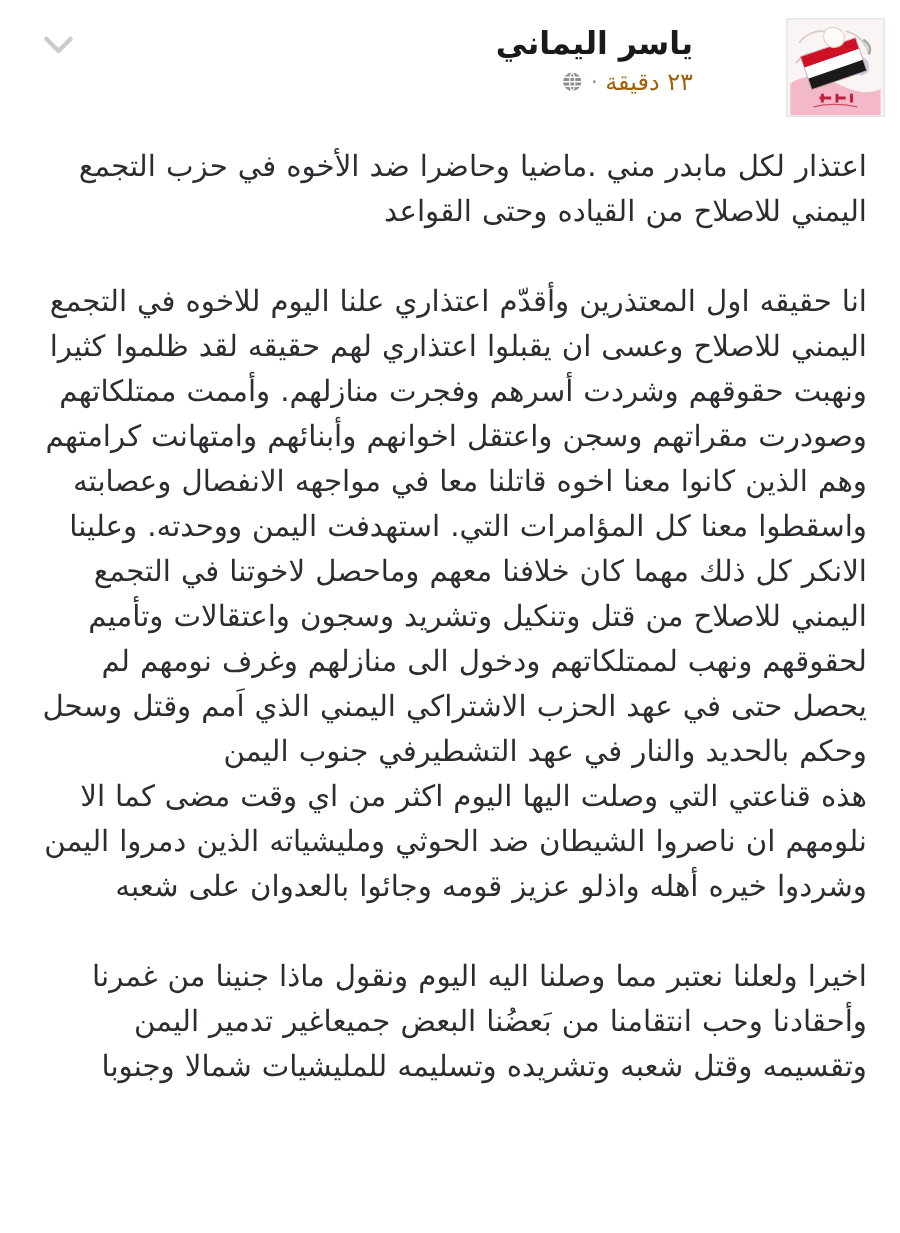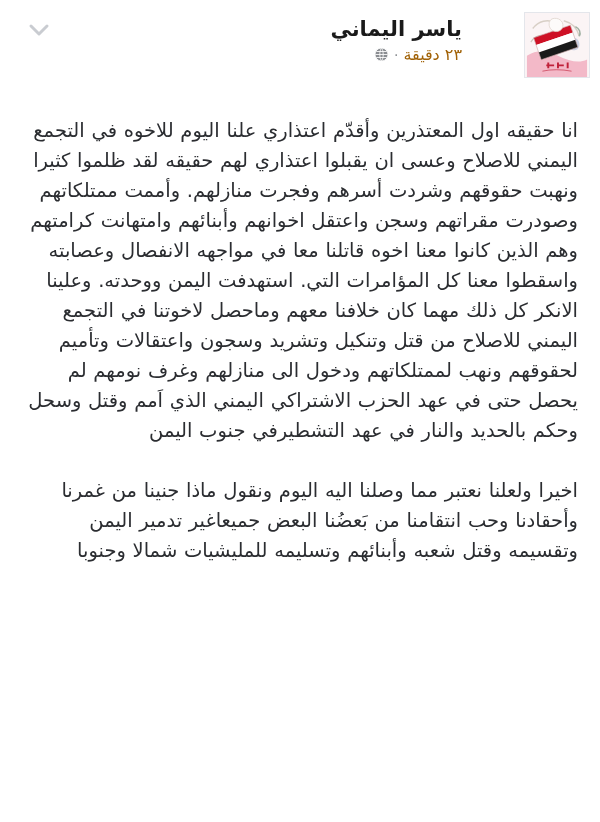--- a/index.html
+++ b/index.html
@@ -175,19 +175,21 @@
             <path d="M8 1.4 C5.6 3.4 5.6 12.6 8 14.6 C10.4 12.6 10.4 3.4 8 1.4 Z" fill="none" stroke="#ffffff" stroke-width="0.9"></path>
             <path d="M1.3 8 H14.7 M2.4 4.8 H13.6 M2.4 11.2 H13.6" stroke="#ffffff" stroke-width="0.9" fill="none"></path>
             <circle cx="8" cy="8" r="7" fill="none" stroke="#ffffff" stroke-width="1"></circle>
           </svg>
         </span>
       </div>
     </div>
   </div>
 
   <div class="post-body">
+    <p class="first-para">اعتذار لكل مابدر مني .ماضيا وحاضرا ضد الأخوه  في حزب التجمع اليمني للاصلاح من القياده وحتى  القواعد</p>
     <div class="para-gap"></div>
     <p>انا  حقيقه اول المعتذرين وأقدّم اعتذاري علنا اليوم  للاخوه في التجمع اليمني للاصلاح  وعسى ان يقبلوا اعتذاري لهم حقيقه لقد ظلموا كثيرا  ونهبت حقوقهم وشردت أسرهم وفجرت منازلهم. وأممت ممتلكاتهم  وصودرت  مقراتهم  وسجن واعتقل  اخوانهم وأبنائهم وامتهانت كرامتهم وهم الذين كانوا معنا اخوه  قاتلنا معا في مواجهه الانفصال وعصابته واسقطوا  معنا كل المؤامرات التي. استهدفت اليمن ووحدته. وعلينا  الانكر  كل ذلك مهما كان خلافنا معهم وماحصل لاخوتنا في التجمع اليمني للاصلاح من قتل وتنكيل وتشريد وسجون واعتقالات  وتأميم لحقوقهم ونهب لممتلكاتهم ودخول الى منازلهم وغرف نومهم لم يحصل  حتى في عهد الحزب الاشتراكي اليمني  الذي اَمم وقتل وسحل  وحكم بالحديد والنار في عهد التشطيرفي جنوب اليمن</p>
+    <p>هذه قناعتي التي وصلت اليها اليوم اكثر من اي وقت مضى كما الا نلومهم ان ناصروا الشيطان ضد الحوثي ومليشياته  الذين دمروا اليمن وشردوا خيره أهله واذلو عزيز قومه وجائوا بالعدوان على شعبه</p>
     <div class="para-gap"></div>
-    <p>اخيرا ولعلنا نعتبر مما وصلنا اليه اليوم ونقول ماذا جنينا من غمرنا وأحقادنا وحب انتقامنا من بَعضُنا البعض جميعاغير تدمير اليمن وتقسيمه وقتل شعبه وأبنائهم  وتسليمه للمليشيات شمالا وجنوبا</p>
+    <p>اخيرا ولعلنا نعتبر مما وصلنا اليه اليوم ونقول ماذا جنينا من غمرنا وأحقادنا وحب انتقامنا من بَعضُنا البعض جميعاغير تدمير اليمن وتقسيمه وقتل شعبه وتشريده  وتسليمه للمليشيات شمالا وجنوبا</p>
   </div>
 
 </div>
 
 </body></html>

